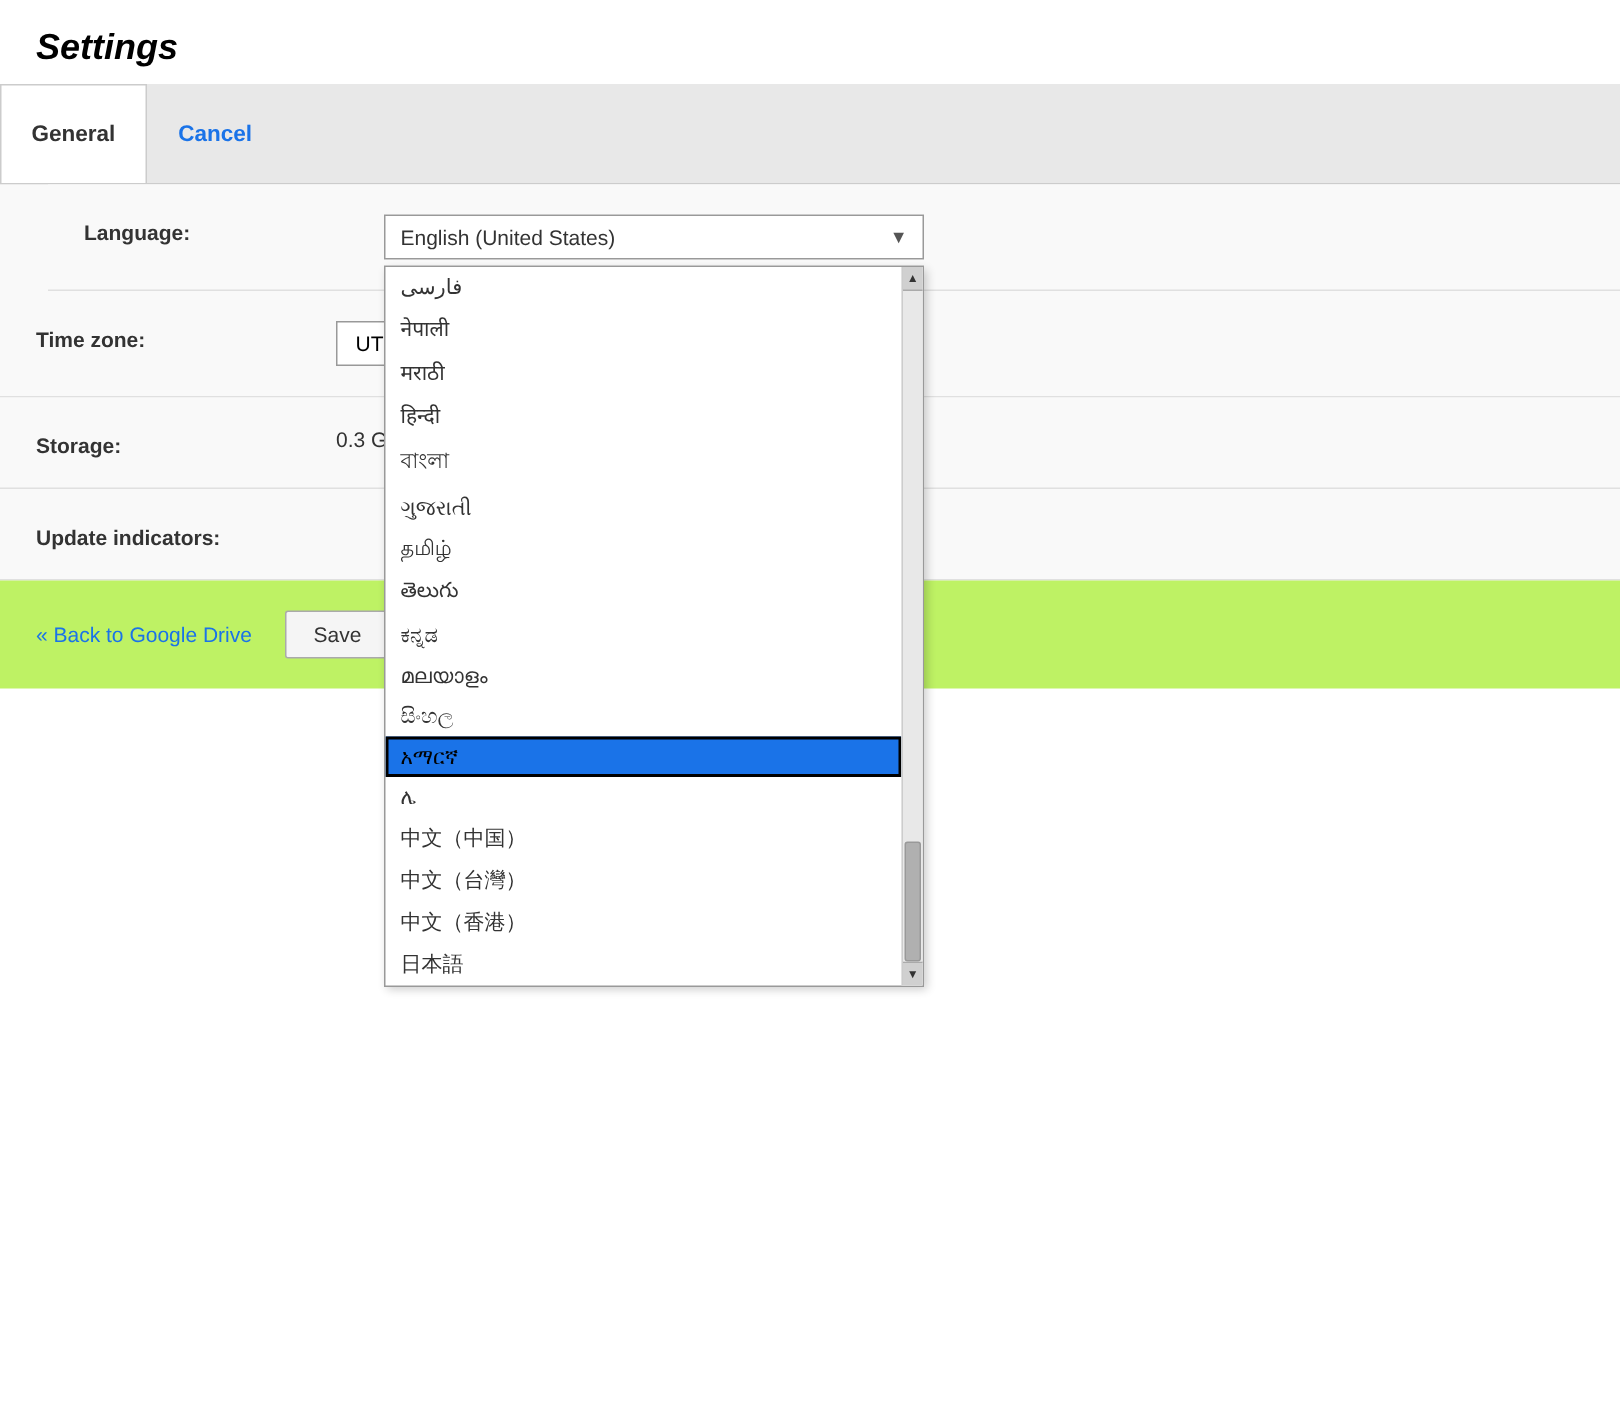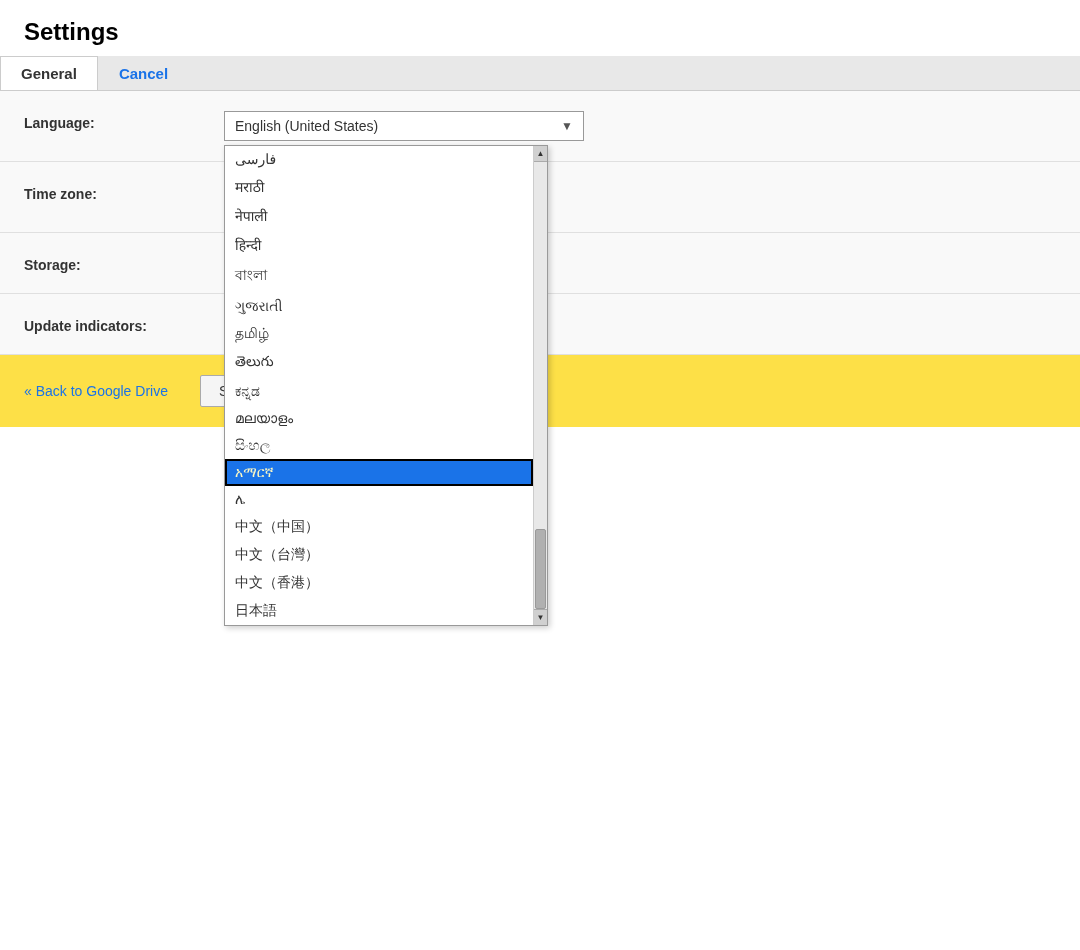--- a/index.html
+++ b/index.html
@@ -26,31 +26,32 @@
     .settings-header {
       padding: 18px 24px 0 24px;
       background: #fff;
     }
 
     .settings-title {
       font-size: 24px;
       font-weight: bold;
       color: #000;
       margin-bottom: 10px;
+      font-style: italic;
     }
 
     .tabs-bar {
       display: flex;
       border-bottom: 1px solid #ccc;
       background: #e8e8e8;
       padding: 0 0 0 0;
     }
 
     .tab {
-      padding: 8px 20px;
+      padding: 24px 20px;
       font-size: 15px;
       cursor: pointer;
       border: 1px solid transparent;
       border-bottom: none;
       background: #e8e8e8;
       color: #333;
     }
 
     .tab.active-tab {
       background: #fff;
@@ -110,21 +111,21 @@
     .dropdown-arrow {
       font-size: 12px;
       color: #555;
       margin-left: 10px;
     }
 
     .dropdown-container {
       position: absolute;
       top: 34px;
       left: 0;
-      width: 324px;
+      width: 360px;
       background: #fff;
       border: 1px solid #999;
       z-index: 100;
       box-shadow: 2px 2px 6px rgba(0,0,0,0.2);
       display: flex;
     }
 
     .dropdown-list {
       flex: 1;
       overflow: hidden;
@@ -185,36 +186,36 @@
     .dropdown-item {
       padding: 5px 10px;
       font-size: 14px;
       cursor: pointer;
       white-space: nowrap;
       color: #333;
     }
 
     .dropdown-item.selected {
       background: #1a73e8;
-      color: #fef9c3;
+      color: #000000;
       outline: 2px solid #000;
       outline-offset: -2px;
     }
 
     .storage-text {
       font-size: 14px;
       color: #333;
     }
 
     .footer-bar {
       display: flex;
       align-items: center;
       padding: 20px 24px;
-      background: #fde047;
-      gap: 22px;
+      background: #bef264;
+      gap: 12px;
       position: relative;
     }
 
     .back-link {
       color: #1a73e8;
       text-decoration: none;
       font-size: 14px;
       margin-right: 10px;
     }
 
@@ -257,33 +258,33 @@
     <div class="tab active-tab">
       <span>General</span>
     </div>
     <div class="tab editing-tab">
       <span>Cancel</span>
     </div>
   </div>
 
   <div class="settings-body">
 
-    <div class="settings-row" style="position: relative; z-index: 200;">
+    <div class="settings-row" style="position: relative; z-index: 200; margin-left: 32px;">
       <div class="settings-label">Language:</div>
       <div class="settings-control">
         <div class="language-dropdown-trigger">
           <span>English (United States)</span>
           <span class="dropdown-arrow">▼</span>
         </div>
 
         <div class="dropdown-container">
           <div class="dropdown-list">
             <div class="dropdown-item">فارسی</div>
+            <div class="dropdown-item">नेपाली</div>
             <div class="dropdown-item">मराठी</div>
-            <div class="dropdown-item">नेपाली</div>
             <div class="dropdown-item">हिन्दी</div>
             <div class="dropdown-item">বাংলা</div>
             <div class="dropdown-item">ગુજરાતી</div>
             <div class="dropdown-item">தமிழ்</div>
             <div class="dropdown-item">తెలుగు</div>
             <div class="dropdown-item">ಕನ್ನಡ</div>
             <div class="dropdown-item">മലയാളം</div>
             <div class="dropdown-item">සිංහල</div>
             <div class="dropdown-item selected">አማርኛ</div>
             <div class="dropdown-item">ሌ</div>

